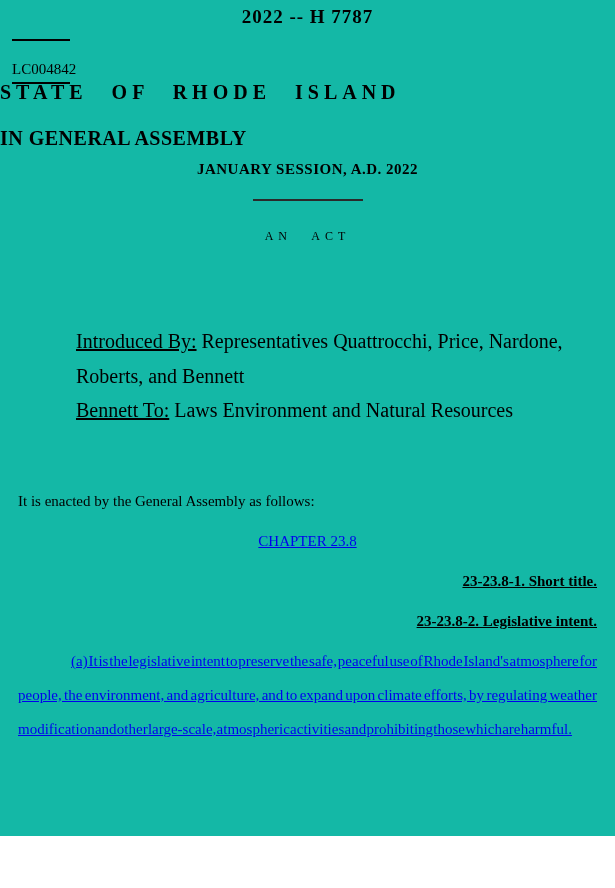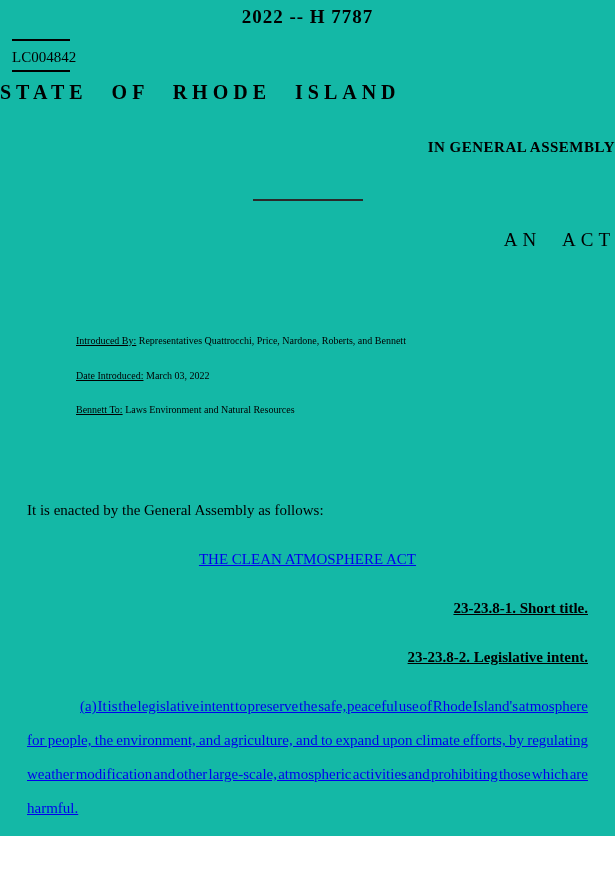--- a/index.html
+++ b/index.html
@@ -17,61 +17,61 @@
   
   .bill-number {
     position: absolute; top: 6px; left: 0; width: 100%;
     text-align: center; font-size: 19px; font-weight: bold; letter-spacing: 1px;
   }
   .lc-block { position: absolute; left: 12px; top: 39px; }
   .dbl-rule {
     width: 58px; height: 2px;
     border-top: 1px solid #000; border-bottom: 1px solid #000;
   }
-  .lc-text { font-size: 15px; line-height: 20px; padding: 6px 0 3px 0; }
+  .lc-text { font-size: 15px; line-height: 20px; padding: 18px 0 3px 0; }
 
   .state-title {
     position: absolute; top: 81px; left: 0; width: 100%;
     text-align: left; font-size: 20px; font-weight: bold;
     letter-spacing: 5px; word-spacing: 14px;
   }
   .assembly-heading {
     position: absolute; top: 127px; left: 0; width: 100%;
-    text-align: right; font-size: 15px; font-weight: bold; letter-spacing: 0.5px; margin-top: 12px;
+    text-align: left; font-size: 20px; font-weight: bold; letter-spacing: 0.5px;
   }
   .session-heading {
     position: absolute; top: 161px; left: 0; width: 100%;
     text-align: center; font-size: 15px; font-weight: bold; letter-spacing: 0.5px;
   }
   .header-divider {
     position: absolute; top: 193px; left: 50%; margin-left: -55px;
     width: 110px; height: 8px; border-bottom: 2px solid #2a2a2a;
   }
   .act-label {
     position: absolute; top: 229px; left: 0; width: 100%;
-    text-align: right; font-size: 19px; letter-spacing: 5px; word-spacing: 12px;
+    text-align: center; font-size: 12px; letter-spacing: 5px; word-spacing: 12px;
   }
   .act-title {
     position: absolute; top: 262px; left: 0; width: 100%;
     text-align: center; font-size: 15px; letter-spacing: 0.8px;
   }
 
   
   .sponsor-block {
     position: absolute; left: 76px; top: 324px;
-    font-size: 10px; line-height: 34.5px;
+    font-size: 20px; line-height: 34.5px;
   }
   .sponsor-label { text-decoration: underline; }
 
   
   .body-text {
     position: absolute; left: 12px; top: 478px; width: 591px;
     font-size: 15px; line-height: 34px;
   }
-  .body-text p { margin: 15px; }
+  .body-text p { margin: 6px; }
   .indent { text-indent: 53px; text-align: right; }
   .just { text-align: justify; }
   .tight { word-spacing: -3.5px; }
   .blue { color: #0000EE; text-decoration: underline; }
   .head { font-weight: bold; text-decoration: underline; }
   .center { text-align: center; }
 </style>
 </head>
 <body>
 
@@ -82,47 +82,44 @@
   <div class="lc-block">
     <div class="dbl-rule"></div>
     <div class="lc-text">LC004842</div>
     <div class="dbl-rule"></div>
   </div>
 
   <div class="state-title">STATE OF RHODE ISLAND</div>
 
   <div class="assembly-heading">IN GENERAL ASSEMBLY</div>
 
+  <div class="session-heading">JANUARY SESSION, A.D. 2022</div>
 
   <div class="header-divider"></div>
 
   <div class="act-label">AN ACT</div>
 
 
   <div class="sponsor-block">
     <div>
       <span class="sponsor-label">Introduced By:</span>
       <span>Representatives Quattrocchi, Price, Nardone, Roberts, and Bennett</span>
     </div>
     <div>
-      <span class="sponsor-label">Date Introduced:</span>
-      <span>March 03, 2022</span>
-    </div>
-    <div>
       <span class="sponsor-label">Bennett To:</span>
       <span>Laws Environment and Natural Resources</span>
     </div>
   </div>
 
   <div class="body-text">
     <p>It is enacted by the General Assembly as follows:</p>
 
 
+    <p class="center blue">CHAPTER 23.8</p>
 
-    <p class="center blue">THE CLEAN ATMOSPHERE ACT</p>
 
     <p class="indent head">23-23.8-1. Short title.</p>
 
 
     <p class="indent head">23-23.8-2. Legislative intent.</p>
 
     <p class="indent blue just tight">(a) It is the legislative intent to preserve the safe, peaceful use of Rhode Island's atmosphere for people, the environment, and agriculture, and to expand upon climate efforts, by regulating weather modification and other large-scale, atmospheric activities and prohibiting those which are harmful.</p>
   </div>
 
 </div>

